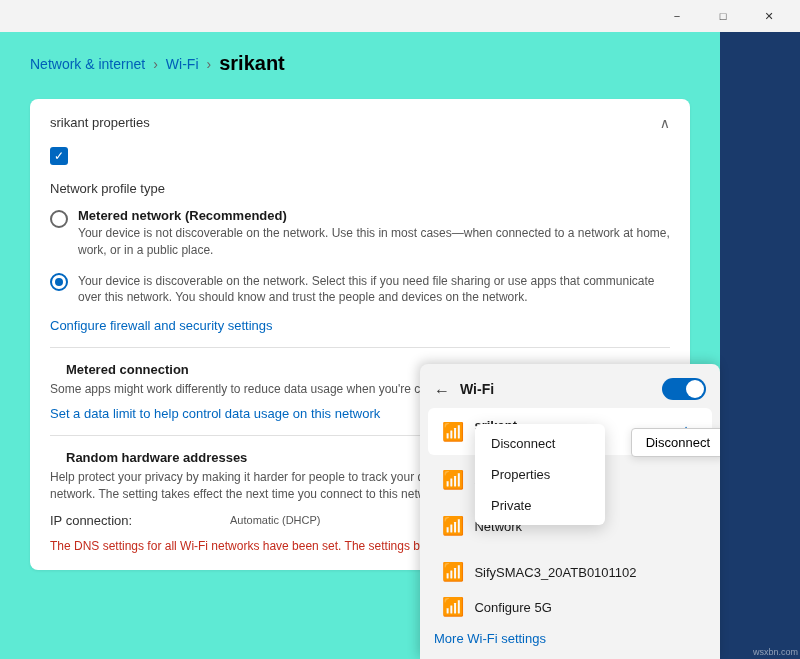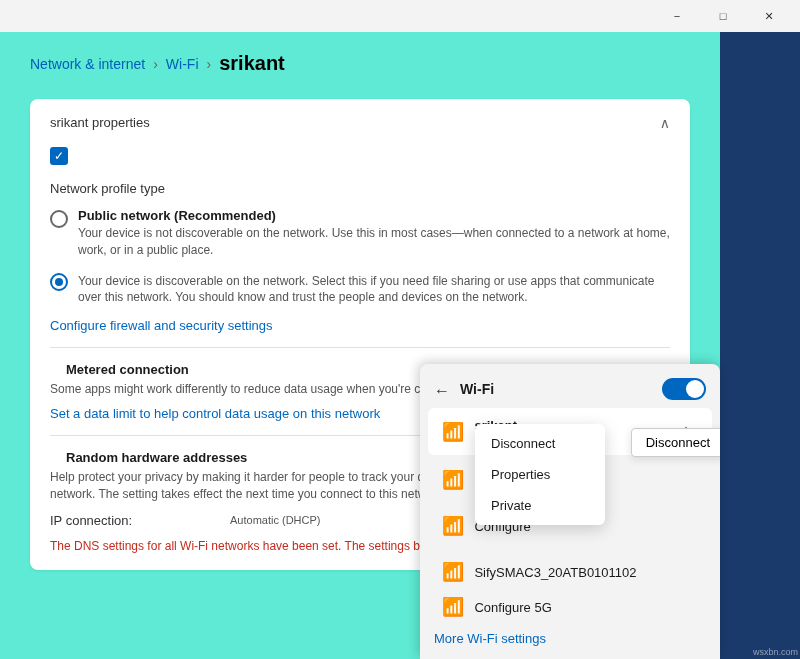--- a/index.html
+++ b/index.html
@@ -430,21 +430,21 @@
         <div class="checkbox-custom">
           <span class="checkmark">✓</span>
         </div>
       </div>
 
       <div class="section-label">Network profile type</div>
 
       <div class="radio-option">
         <div class="radio-btn"></div>
         <div class="radio-content">
-          <div class="radio-title">Public network (Recommended)</div>
+          <div class="radio-title">Metered network (Recommended)</div>
           <div class="radio-desc">Your device is not discoverable on the network. Use this in most cases—when connected to a network at home, work, or in a public place.</div>
         </div>
       </div>
 
       <div class="radio-option">
         <div class="radio-btn selected"></div>
         <div class="radio-content">
           <div class="radio-desc">Your device is discoverable on the network. Select this if you need file sharing or use apps that communicate over this network. You should know and trust the people and devices on the network.</div>
         </div>
       </div>
@@ -508,21 +508,21 @@
     </div>
   </div>
 
   <div class="network-item-other">
     <span class="wifi-icon">📶</span>
     <div class="network-name">sri</div>
   </div>
 
   <div class="network-item-other">
     <span class="wifi-icon">📶</span>
-    <div class="network-name">Configure</div>
+    <div class="network-name">Network</div>
   </div>
 
   <div class="network-item-other">
     <span class="wifi-icon">📶</span>
     <div class="network-name">SifySMAC3_20ATB0101102</div>
   </div>
 
   <div class="network-item-other" style="overflow: hidden; height: 20px;">
     <span class="wifi-icon">📶</span>
     <div class="network-name">Configure 5G</div>

